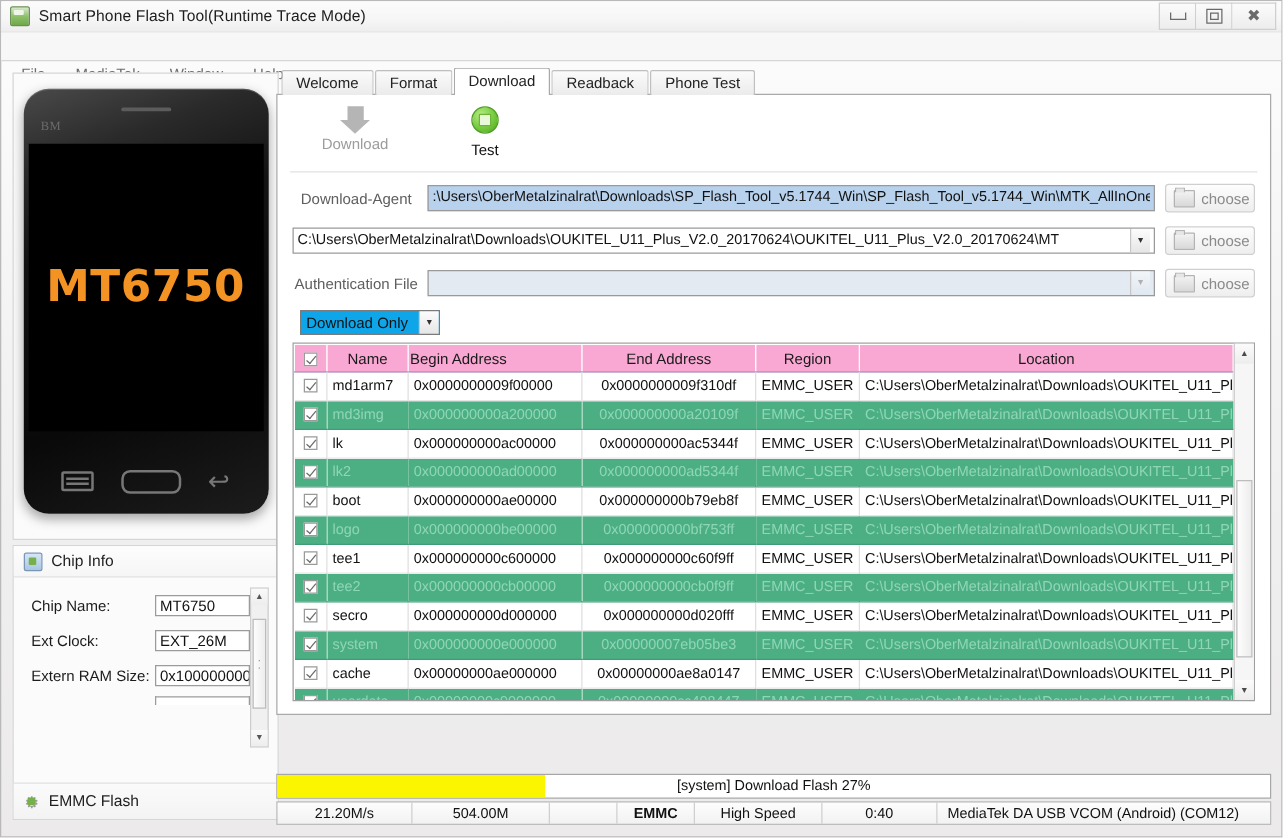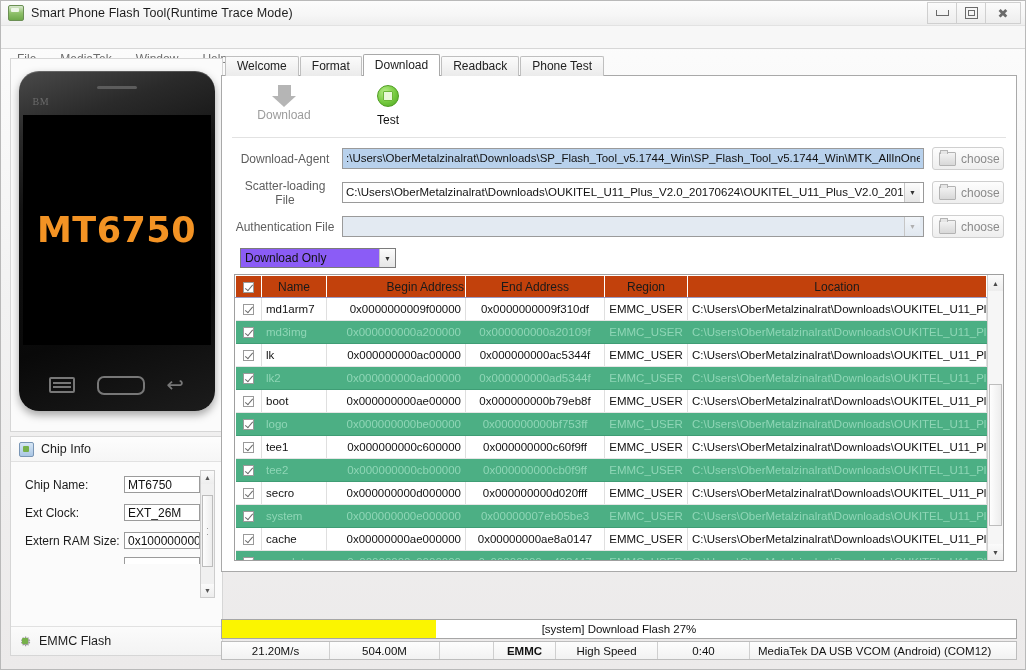--- a/index.html
+++ b/index.html
@@ -223,46 +223,46 @@
   }
   .folder-ico{
     width:15px;height:12px;flex:none;position:relative;
     background:linear-gradient(180deg,#f3f3f3,#d8d8d8);border:1px solid #b3b3b3;border-radius:1px;
   }
   .folder-ico:before{
     content:"";position:absolute;left:0;top:-3px;width:6px;height:3px;
     background:#e6e6e6;border:1px solid #b3b3b3;border-bottom:none;border-radius:1px 1px 0 0;
   }
   .mode-select{
-    width:156px;height:20px;box-sizing:border-box;margin:2px 0 6px 6px;
-    border:1px solid #7b7b7b;background:#8b5cf6;display:flex;align-items:center;
+    width:112px;height:20px;box-sizing:border-box;margin:2px 0 6px 6px;
+    border:1px solid #7b7b7b;background:#0ea5e9;display:flex;align-items:center;
     font-size:12px;padding-left:4px;color:#111;
   }
   .mode-select .combo-arrow{height:18px;}
 
   
   .tablewrap{
     margin:0 12px;border:1px solid #9f9f9f;box-sizing:border-box;
     height:287px;display:flex;background:#fff;
   }
   .tbl{flex:1;overflow:hidden;}
   table{border-collapse:collapse;width:100%;table-layout:fixed;font-size:11.5px;}
   thead th{
-    background:#c2410c;border:1px solid #ffffff;border-bottom:1px solid #9a9ac4;
+    background:#f9a8d4;border:1px solid #ffffff;border-bottom:1px solid #9a9ac4;
     height:19px;font-weight:normal;color:#1a1a1a;font-size:12px;
   }
   tbody td{
     height:22px;border-right:1px solid #dfdfdf;border-bottom:1px solid #e6e6e6;
     padding:0 4px;white-space:nowrap;overflow:hidden;color:#111;
   }
   tbody tr.hl td{background:#4caf84;color:#8fd6b6;border-right-color:#4caf84;border-bottom-color:#3f9d75;}
   tbody tr.hl td.c-chk{background:#4caf84;}
   .c-chk{width:25px;text-align:center;padding:0;}
   .c-name{width:62px;}
-  .c-begin{width:136px;text-align:right;}
+  .c-begin{width:136px;text-align:left;}
   .c-end{width:136px;text-align:center;}
   .c-region{width:80px;text-align:center;}
   .chk{
     display:inline-block;width:11px;height:11px;box-sizing:border-box;
     border:1px solid #9a9a9a;background:#fff;position:relative;vertical-align:middle;
   }
   .chk:after{
     content:"";position:absolute;left:3px;top:0px;width:3px;height:7px;
     border:solid #6a6a6a;border-width:0 1.5px 1.5px 0;transform:rotate(40deg);
   }
@@ -414,21 +414,20 @@
             <div class="finput selected">
               <span class="txt">:\Users\OberMetalzinalrat\Downloads\SP_Flash_Tool_v5.1744_Win\SP_Flash_Tool_v5.1744_Win\MTK_AllInOne_DA.bin</span>
             </div>
             <div class="choose">
               <span class="folder-ico"></span>
               <span>choose</span>
             </div>
           </div>
 
           <div class="frow">
-            <div class="flabel">Scatter-loading File</div>
             <div class="finput">
               <span class="txt">C:\Users\OberMetalzinalrat\Downloads\OUKITEL_U11_Plus_V2.0_20170624\OUKITEL_U11_Plus_V2.0_20170624\MT</span>
               <span class="combo-arrow">▼</span>
             </div>
             <div class="choose">
               <span class="folder-ico"></span>
               <span>choose</span>
             </div>
           </div>
 

